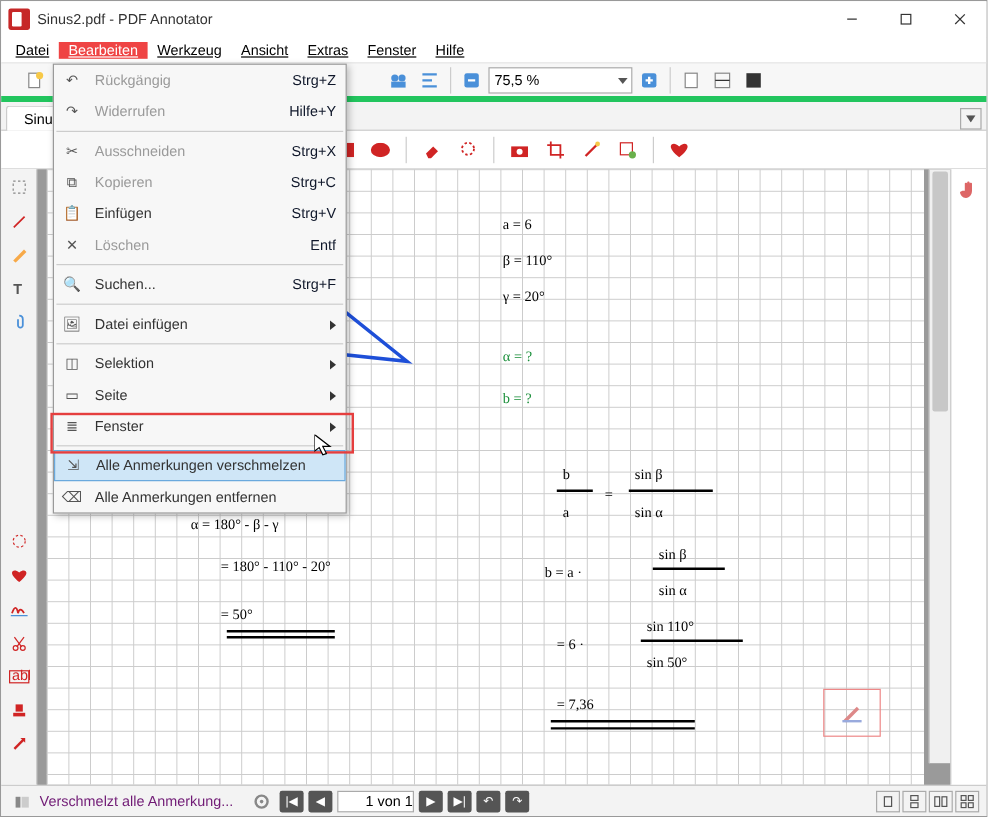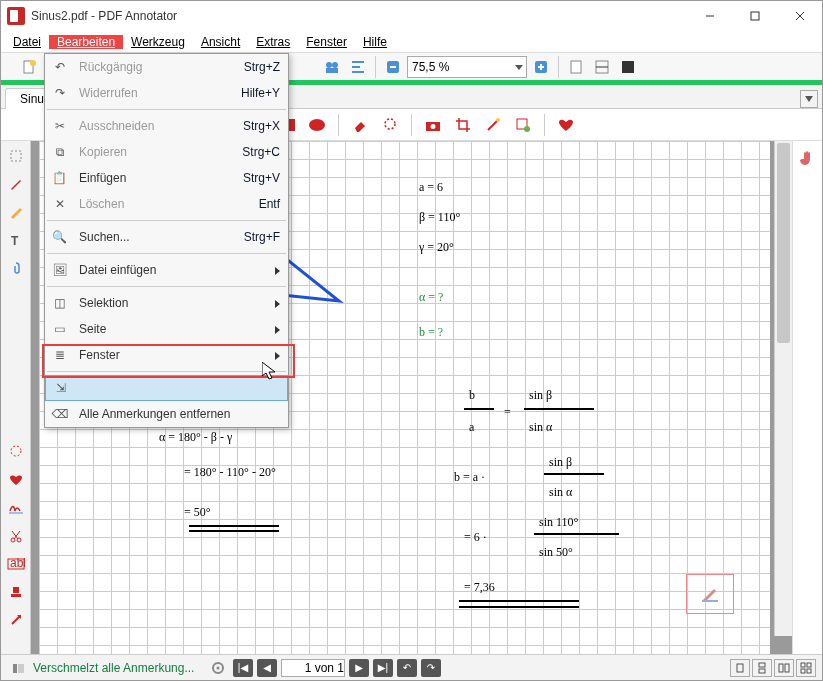--- a/index.html
+++ b/index.html
@@ -26,21 +26,21 @@
 .tabdd{margin-left:auto;width:18px;height:18px;border:1px solid #aaa;display:flex;align-items:center;justify-content:center}
 .anntoolbar{height:32px;display:flex;align-items:center;gap:6px;padding:2px 8px;background:#fff;border-bottom:1px solid #ddd}
 .workarea{flex:1;display:flex;min-height:0}
 .sidebar{width:30px;background:#f3f3f3;border-right:1px solid #ccc;display:flex;flex-direction:column;align-items:center;padding:4px 0;gap:6px}
 .sbbtn{width:22px;height:22px;display:flex;align-items:center;justify-content:center}
 .canvas-wrap{flex:1;position:relative;background:#9a9a9a;overflow:hidden}
 .canvas{position:absolute;left:8px;top:0;right:22px;bottom:0;background:#fff;background-image:linear-gradient(#ccc 1px,transparent 1px),linear-gradient(90deg,#ccc 1px,transparent 1px);background-size:18px 18px}
 .vscroll{position:absolute;right:0;top:0;width:18px;bottom:18px;background:#f0f0f0;border-left:1px solid #ccc}
 .vthumb{position:absolute;left:2px;right:2px;top:2px;height:200px;background:#c7c7c7;border-radius:2px}
 .statusbar{height:26px;display:flex;align-items:center;background:#f3f3f3;border-top:1px solid #ccc;padding:0 6px;gap:4px}
-.status-text{flex:0 0 170px;white-space:nowrap;overflow:hidden;text-overflow:ellipsis;color:#15803d}
+.status-text{flex:0 0 170px;white-space:nowrap;overflow:hidden;text-overflow:ellipsis;color:#701a75}
 .navbtn{width:20px;height:18px;background:#555;color:#fff;display:flex;align-items:center;justify-content:center;font-size:10px;border-radius:2px}
 .pagefield{width:64px;height:18px;border:1px solid #aaa;background:#fff;display:flex;align-items:center;justify-content:flex-end}
 .viewbtns{margin-left:auto;display:flex;gap:2px}
 .viewbtn{width:20px;height:18px;border:1px solid #aaa;display:flex;align-items:center;justify-content:center}
 
 .dropdown{position:absolute;left:44px;top:53px;width:245px;background:#f7f7f7;border:1px solid #999;box-shadow:2px 2px 6px rgba(0,0,0,.25);z-index:50}
 .dditem{height:26px;display:flex;align-items:center;padding:0 8px 0 6px;gap:10px;color:#333;position:relative}
 .dditem .ico{width:18px;height:18px;display:flex;align-items:center;justify-content:center;color:#555}
 .dditem.disabled{color:#9a9a9a}
 .dditem .sc{margin-left:auto;color:#0f172a}
@@ -473,20 +473,21 @@
       <span class="ico">▭</span>
       <span>Seite</span>
     </div>
  <div class="dditem sub">
       <span class="ico">≣</span>
       <span>Fenster</span>
     </div>
  <div class="ddsep"></div>
  <div class="dditem hl">
       <span class="ico">⇲</span>
+      <span>Alle Anmerkungen verschmelzen</span>
     </div>
  <div class="dditem">
       <span class="ico">⌫</span>
       <span>Alle Anmerkungen entfernen</span>
     </div>
 </div>
 
 <div class="redbox"></div>
 <svg class="cursor" width="16" height="20">
     <path d="M0 0l0 14 4-3 3 6 3-1-3-6 6 0z" fill="#fff" stroke="#000" stroke-width="1"></path>

